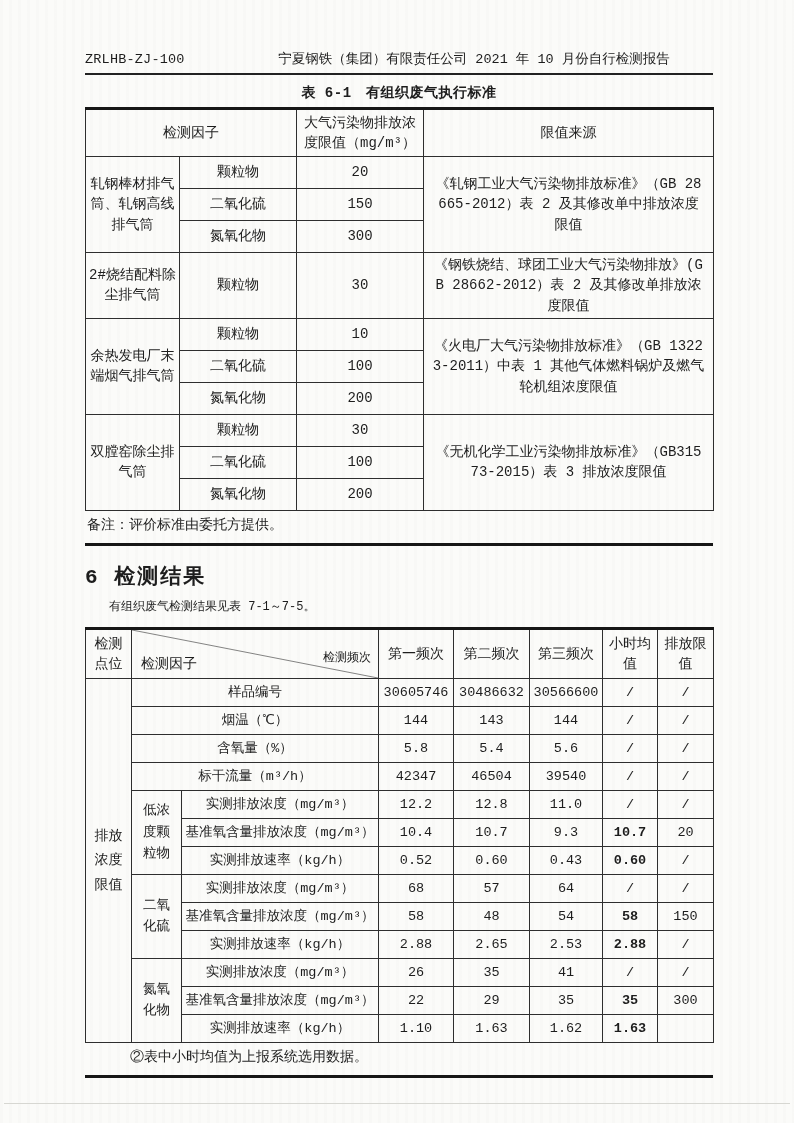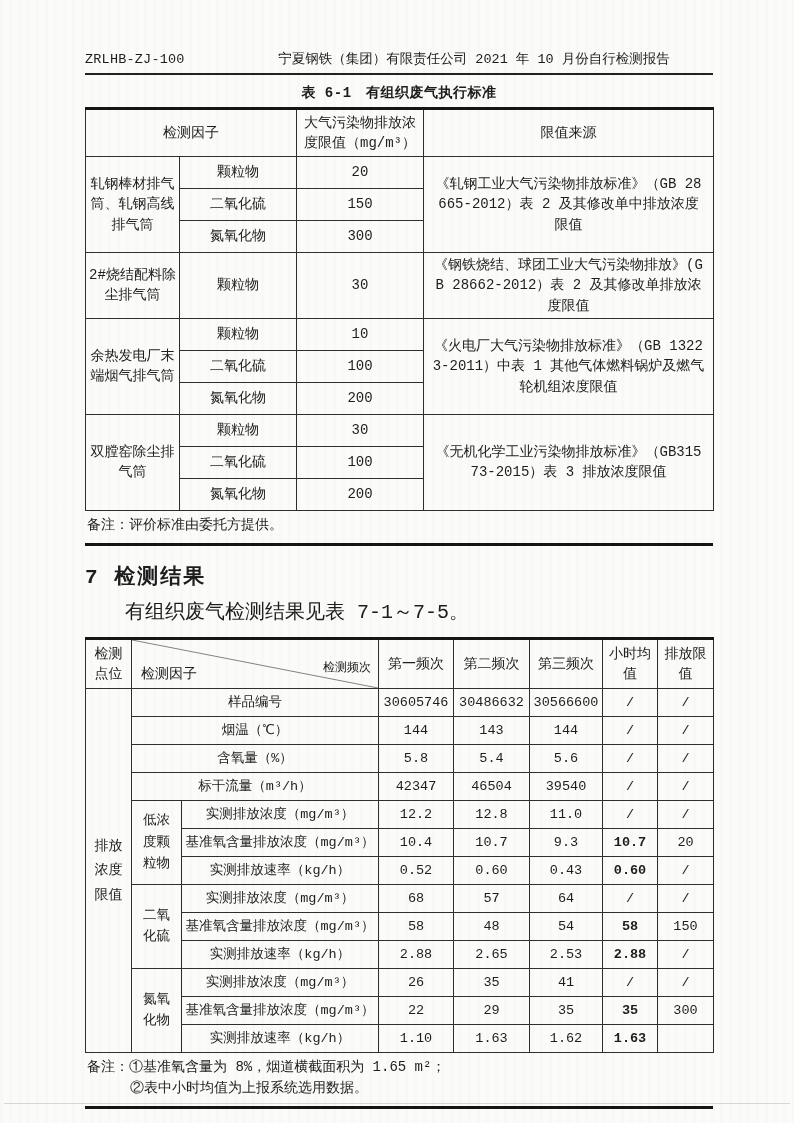--- a/index.html
+++ b/index.html
@@ -26,21 +26,21 @@
 
   .t6 td { height:27px; }
   .t6 tr.hdr td { height:42px; font-size:14px; }
   .t6 td.src { padding:2px 8px; }
   .t6 tr.tall td { height:44px; }
 
   .tnote { border-bottom:3px solid #161616; font-size:14px; padding:4px 2px 7px; line-height:1.5; }
   .tnote .line2 { padding-left:43px; }
 
   .section-heading { font-size:21px; font-weight:bold; margin:16px 0 6px; letter-spacing:2px; }
-  .para { font-size:20px; text-indent:2em; margin:8px 0 12px; }
+  .para { font-size:12px; text-indent:2em; margin:8px 0 12px; }
 
   .t7 td { font-size:13.5px; height:25px; padding:1px 2px; }
   .t7 tr.hdr td { height:46px; font-size:14px; }
   .t7 td.pointcell { font-size:14px; line-height:1.75; padding:0 7px; }
   .t7 td.grpcell { line-height:1.6; padding:0 6px; }
   .bold { font-weight:bold; }
 
   .diag { position:relative; padding:0; }
   .diag svg { position:absolute; left:0; top:0; width:100%; height:100%; }
   .diag .dt { position:absolute; top:20px; right:7px; font-size:12px; }
@@ -119,21 +119,21 @@
           <td>100</td>
         </tr>
         <tr>
           <td>氮氧化物</td>
           <td>200</td>
         </tr>
       </tbody>
     </table>
     <div class="tnote">备注：评价标准由委托方提供。</div>
 
-    <div class="section-heading">7 检测结果</div>
+    <div class="section-heading">6 检测结果</div>
     <div class="para">有组织废气检测结果见表 7-1～7-5。</div>
 
 
     <table class="t7 thick-top">
       <colgroup>
           <col style="width:46px">
           <col style="width:50px">
           <col style="width:197px">
           <col style="width:75px">
           <col style="width:76px">
@@ -265,19 +265,18 @@
           <td>实测排放速率（kg/h）</td>
           <td>1.10</td>
           <td>1.63</td>
           <td>1.62</td>
           <td class="bold">1.63</td>
           <td></td>
         </tr>
       </tbody>
     </table>
     <div class="tnote">
-      <div>备注：①基准氧含量为 8%，烟道横截面积为 1.65 m²；</div>
       <div class="line2">②表中小时均值为上报系统选用数据。</div>
     </div>
 
   </div>
   <div class="scan-line"></div>
 </div>
 
 </body></html>

